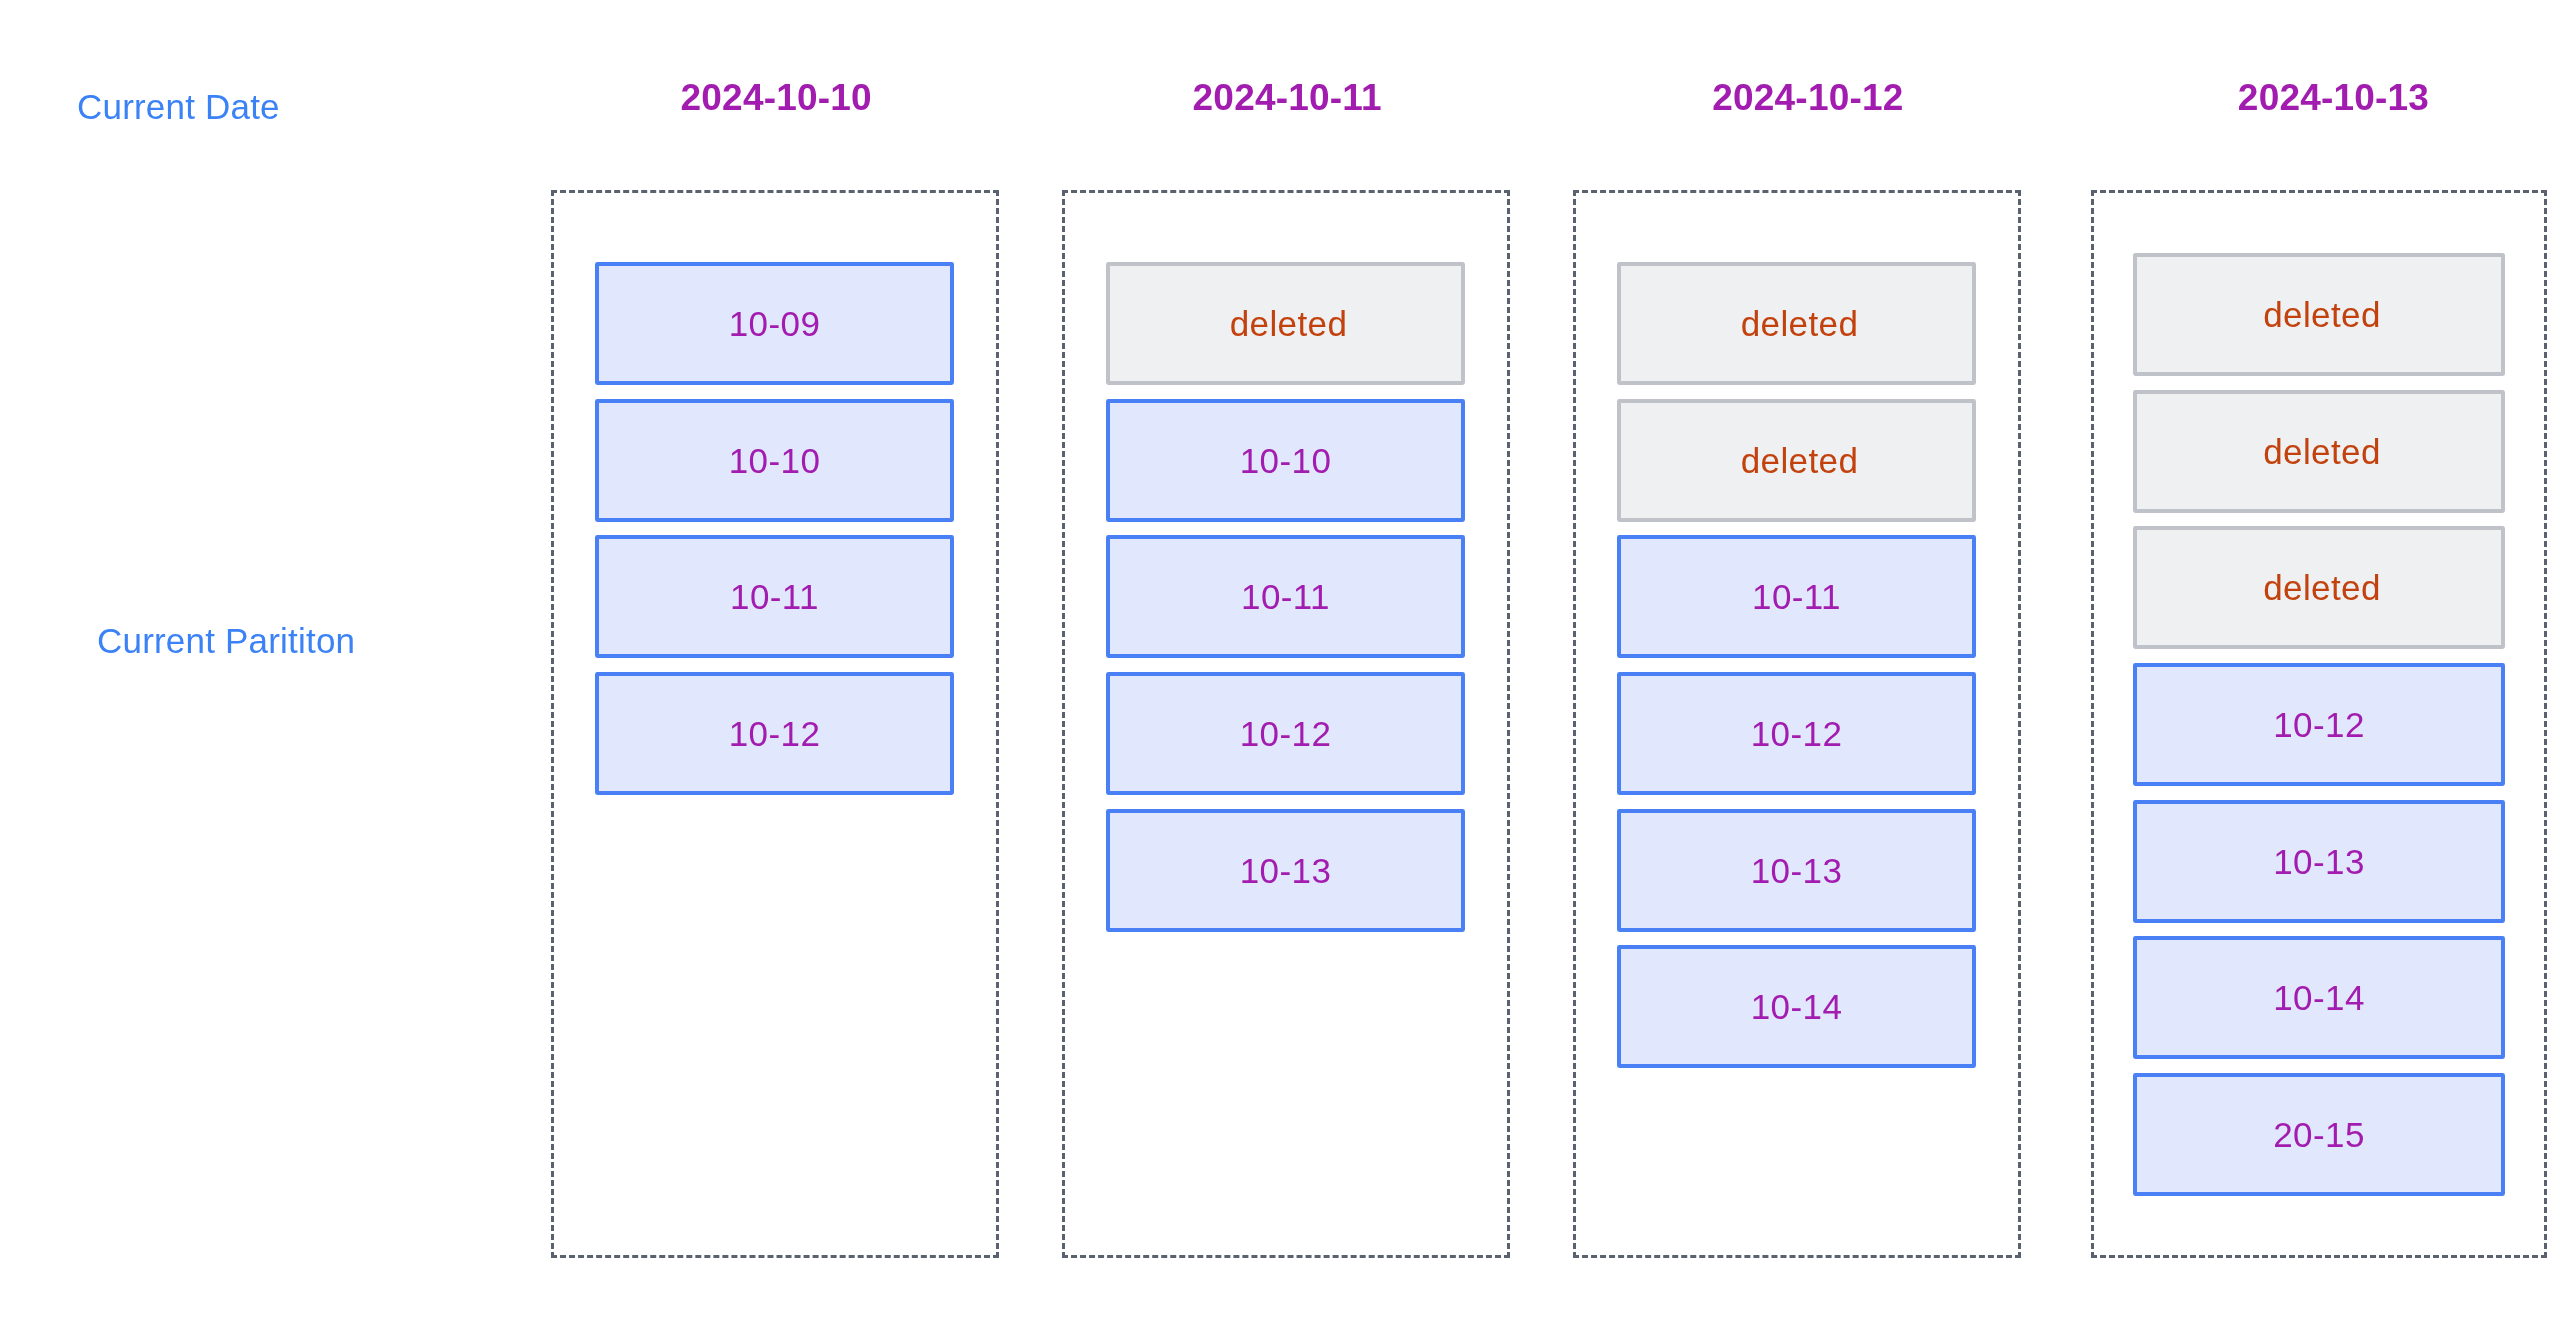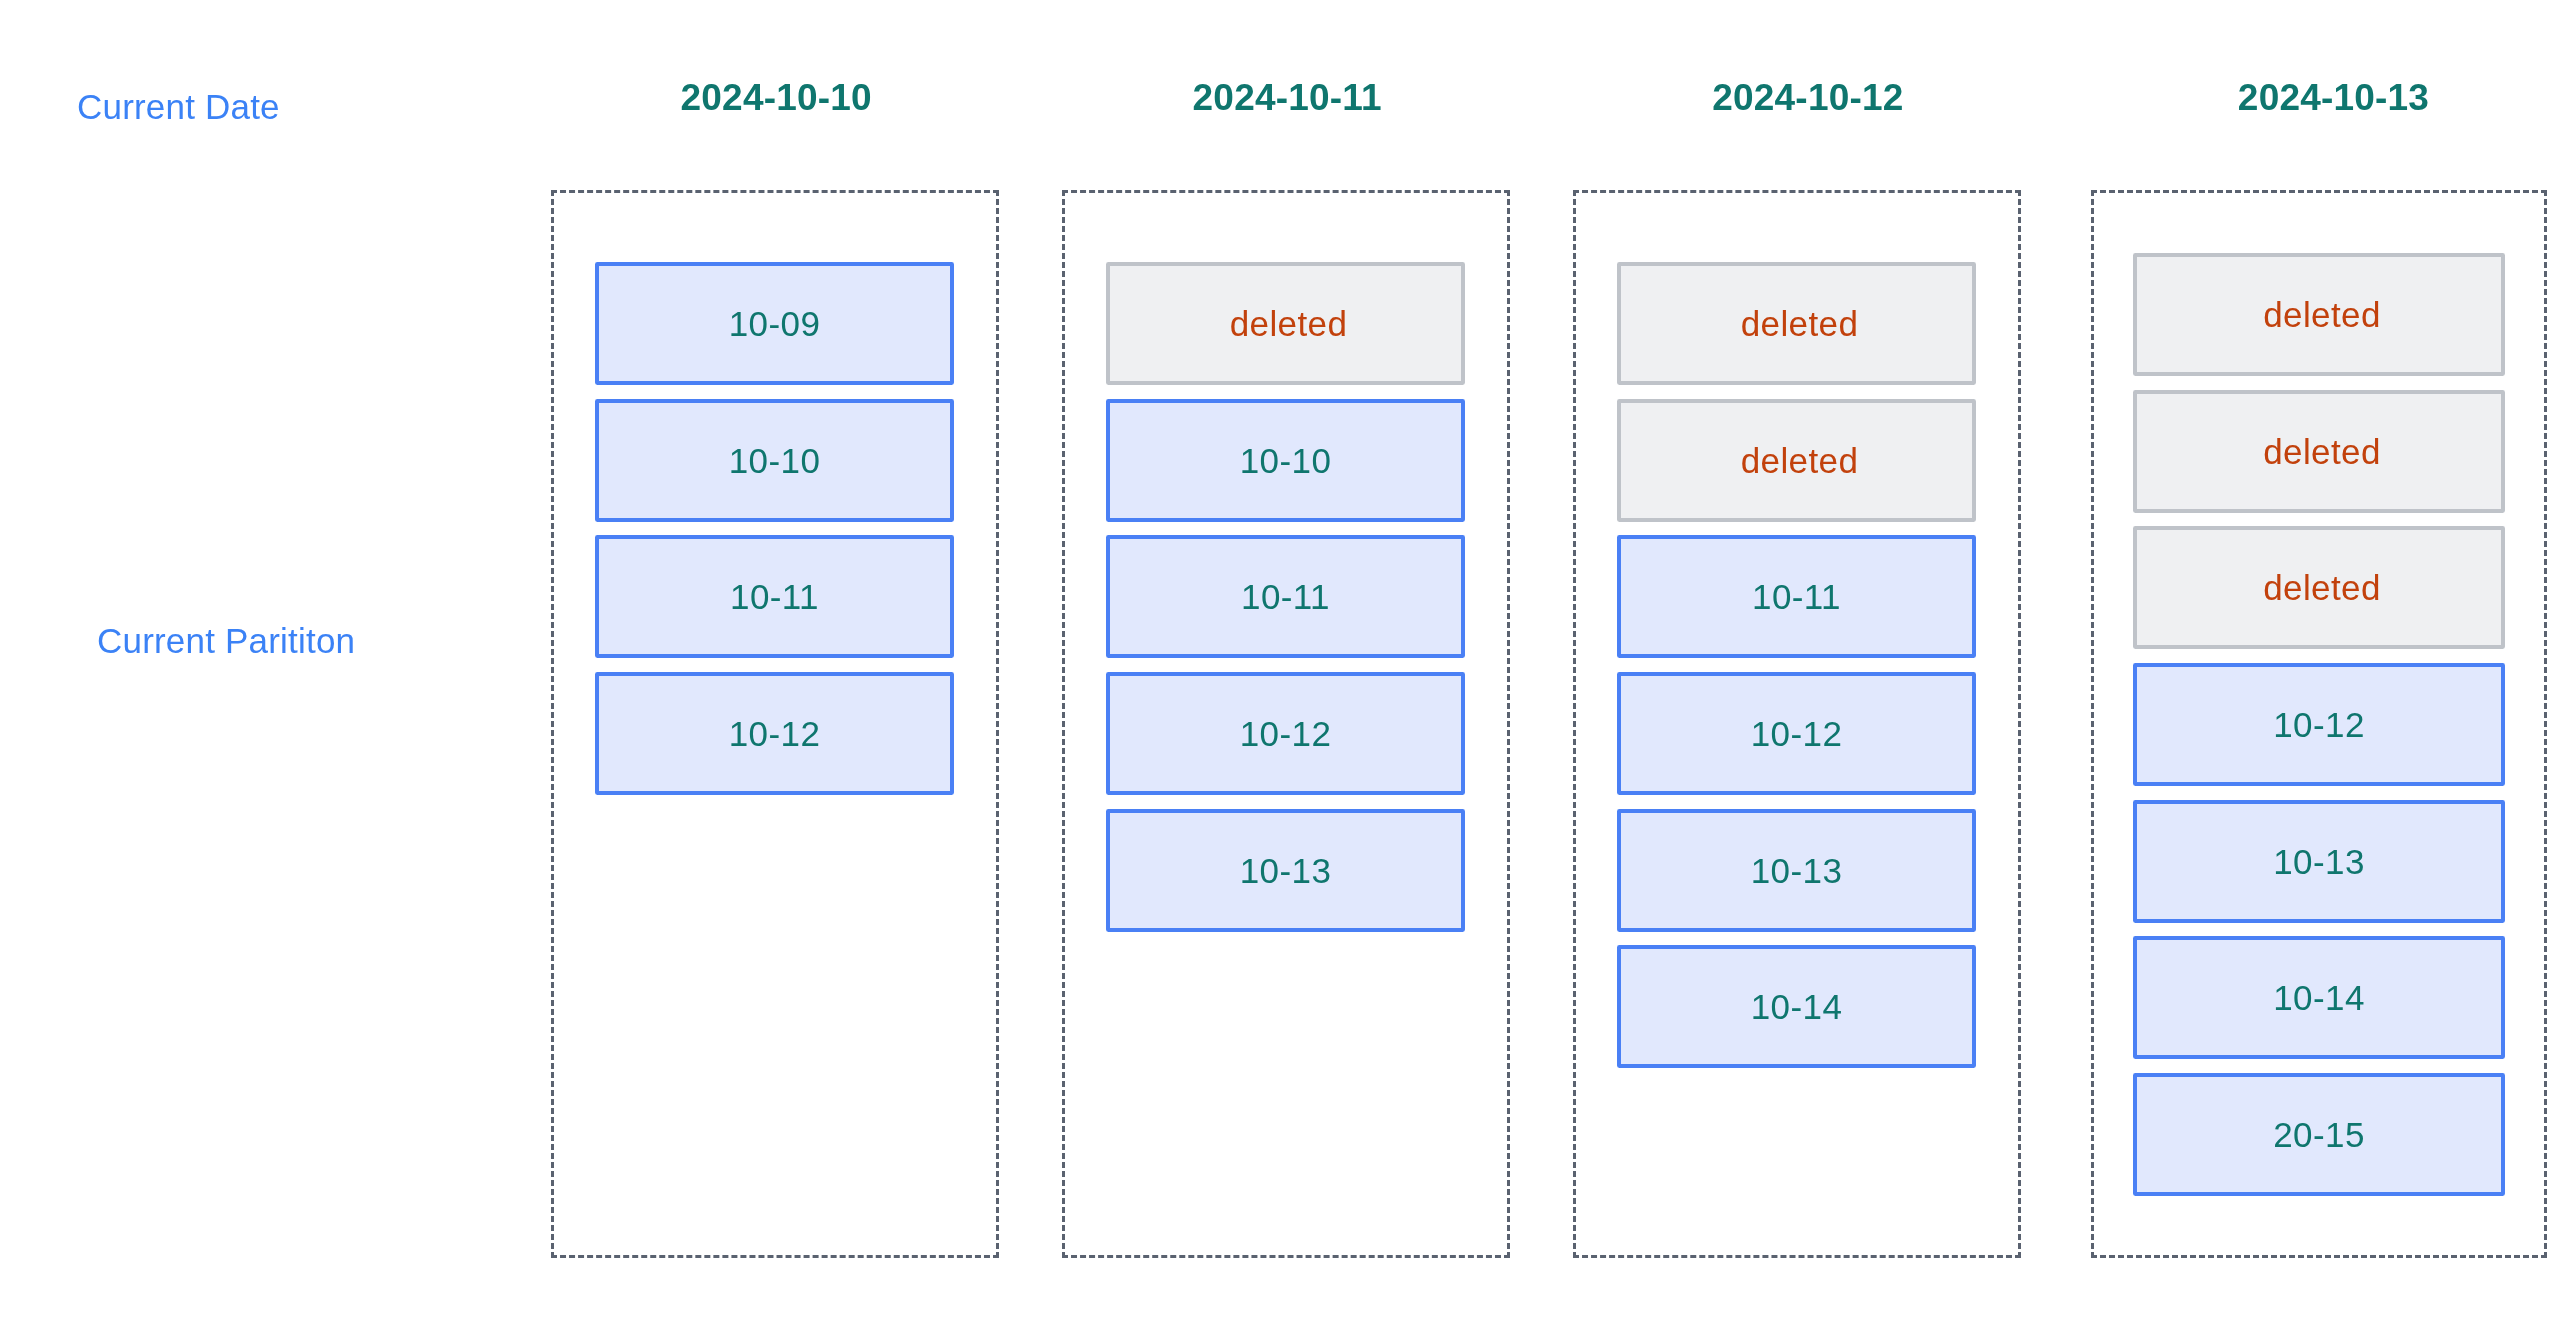--- a/index.html
+++ b/index.html
@@ -55,21 +55,21 @@
   }
 
   .column-header {
     position: absolute;
     top: 77px;
     left: 0;
     width: 100%;
     text-align: center;
     font-size: 37px;
     font-weight: 700;
-    color: #0f766e;
+    color: #a21caf;
     letter-spacing: 0.2px;
     white-space: nowrap;
   }
   
   .column:nth-child(1) .column-header { transform: translateX(-11.3px); }
   .column:nth-child(2) .column-header { transform: translateX(-11.3px); text-align: center; }
   .column:nth-child(3) .column-header { transform: translateX(-1.6px); }
   .column:nth-child(4) .column-header { transform: translateX(13px); }
 
   .partition-container {
@@ -109,21 +109,21 @@
     font-size: 35px;
     line-height: 1;
     letter-spacing: 0.4px;
     border-radius: 2.4px;
   }
   .column:nth-child(4) .partition-box { width: 372px; }
 
   .partition-box.active {
     border: 4.8px solid #4a80f5;
     background: #e1e8fd;
-    color: #0f766e;
+    color: #a21caf;
   }
   .partition-box.deleted {
     border: 4px solid #bfc3c9;
     background: #eff0f2;
     color: #c2410c;
     padding-left: 6px;
   }
 </style>
 </head>
 <body>

